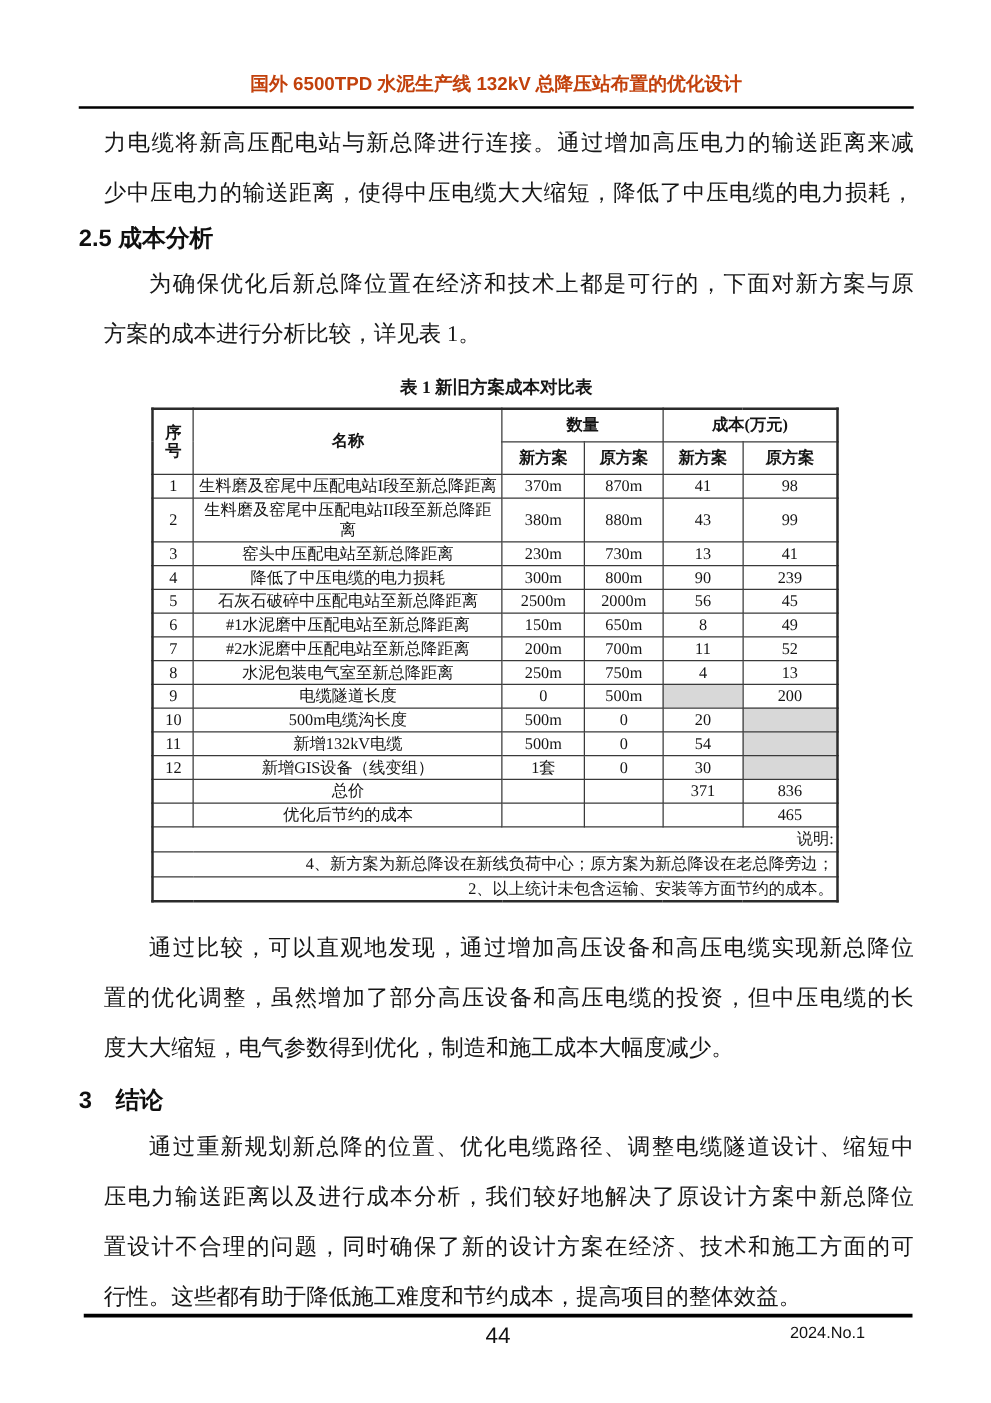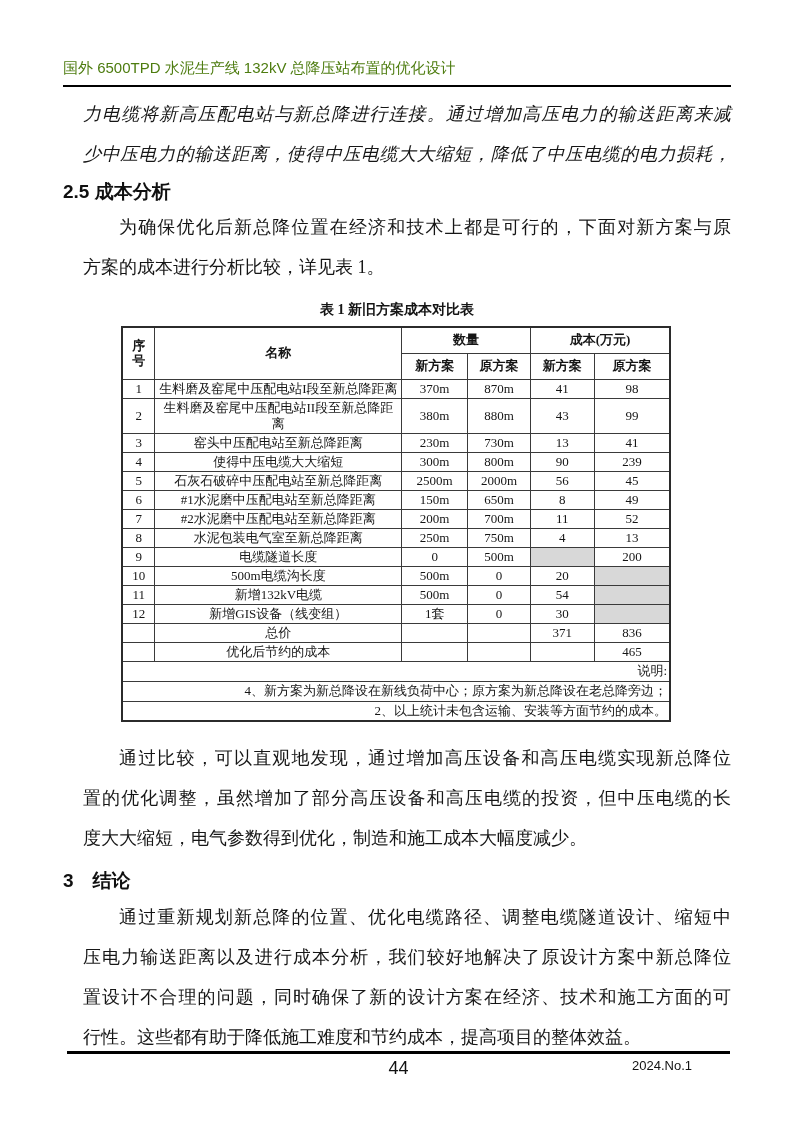--- a/index.html
+++ b/index.html
@@ -8,24 +8,24 @@
     position:relative;
     width:793px; height:1122px;
     background:#ffffff;
     color:#141414;
     font-family:"Liberation Serif","DejaVu Serif",serif;
     overflow:hidden;
   }
   .content { padding:58px 62px 0 63px; }
 
   .header-title {
-    text-align:left;
-    font-family:"Liberation Sans","DejaVu Sans",sans-serif;
-    font-size:15px; font-weight:400; line-height:20px;
-    color:#4d7c0f;
+    text-align:center;
+    font-family:"Liberation Sans","DejaVu Sans",sans-serif;
+    font-size:15px; font-weight:700; line-height:20px;
+    color:#c2410c;
   }
   .header-rule { border-bottom:2px solid #000; margin-top:7px; }
 
   .para { margin-left:20px; font-size:18px; color:#161616; }
   .para .line {
     line-height:40px;
     text-align:justify;
     text-align-last:justify;
     white-space:nowrap;
   }
@@ -88,21 +88,21 @@
 </style>
 </head>
 <body>
 
 <div class="page">
   <div class="content">
 
     <div class="header-title">国外 6500TPD 水泥生产线 132kV 总降压站布置的优化设计</div>
     <div class="header-rule"></div>
 
-    <div class="para" style="margin-top:7px;font-style:italic;">
+    <div class="para" style="margin-top:7px;">
       <div class="line">力电缆将新高压配电站与新总降进行连接。通过增加高压电力的输送距离来减</div>
       <div class="line">少中压电力的输送距离，使得中压电缆大大缩短，降低了中压电缆的电力损耗，</div>
     </div>
 
     <div class="sec-heading h25">2.5 成本分析</div>
 
     <div class="para" style="margin-top:2px;">
       <div class="line indent">为确保优化后新总降位置在经济和技术上都是可行的，下面对新方案与原</div>
       <div class="line last">方案的成本进行分析比较，详见表 1。</div>
     </div>
@@ -155,21 +155,21 @@
           <tr>
         <td>3</td>
         <td>窑头中压配电站至新总降距离</td>
         <td>230m</td>
         <td>730m</td>
         <td>13</td>
         <td>41</td>
       </tr>
           <tr>
         <td>4</td>
-        <td>使得中压电缆大大缩短</td>
+        <td>降低了中压电缆的电力损耗</td>
         <td>300m</td>
         <td>800m</td>
         <td>90</td>
         <td>239</td>
       </tr>
           <tr>
         <td>5</td>
         <td>石灰石破碎中压配电站至新总降距离</td>
         <td>2500m</td>
         <td>2000m</td>

